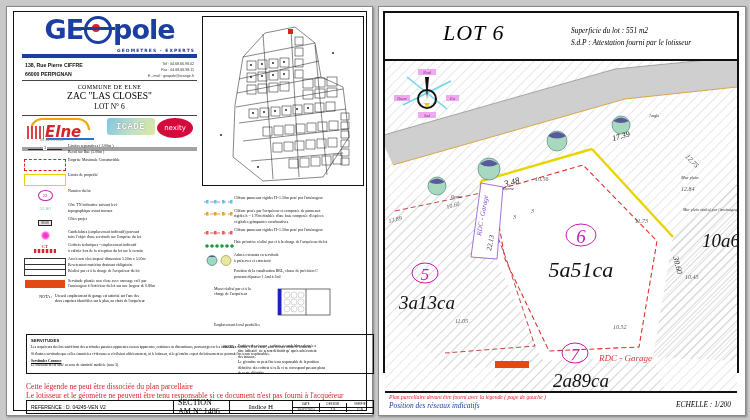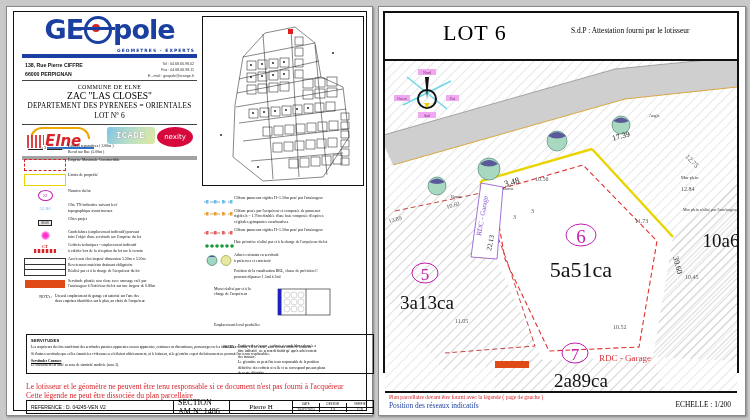--- a/index.html
+++ b/index.html
@@ -86,21 +86,21 @@
   .f-sec{font-size:8px;flex:1;justify-content:center;}
   .f-ind{font-size:7px;flex:0 0 54px;justify-content:center;}
   .f-tab{flex:0 0 80px;display:flex;padding:0;}
   .f-cell{flex:1;border-right:1px solid #111;display:flex;flex-direction:column;}
   .f-cell:last-child{border-right:none;}
   .f-cell .h{font-size:2.6px;text-align:center;border-bottom:1px solid #111;font-family:"Liberation Sans",sans-serif;letter-spacing:.2px;padding:.5px 0;}
   .f-cell .v{font-size:3.8px;text-align:center;flex:1;display:flex;align-items:center;justify-content:center;}
 
   
   .right-sheet{position:absolute;left:378px;top:6px;width:366px;height:408px;background:#fff;border:1px solid #8a8a8a;box-shadow:1px 1px 2px rgba(0,0,0,.35);}
-  .right-inner{position:absolute;left:4px;top:4px;width:356px;height:362px;border:2px solid #111;box-sizing:border-box;}
+  .right-inner{position:absolute;left:4px;top:4px;width:356px;height:362px;border:2px solid #111;box-sizing:border-box;font-style:italic;}
   .r-head{position:relative;height:46px;border-bottom:2px solid #111;}
   .lot-title{position:absolute;left:58px;top:7px;font-size:22px;letter-spacing:1px;}
   .sup{position:absolute;left:186px;top:12px;font-size:7.4px;line-height:1.65;}
   .r-plan{position:relative;height:330px;overflow:hidden;background:#fff;}
   .r-foot{position:relative;height:18px;border-top:2px solid #111;}
   .r-foot .l1{position:absolute;left:4px;top:1px;font-size:5.6px;color:#d8232a;}
   .r-foot .l2{position:absolute;left:4px;top:8px;font-size:7.4px;color:#1b3fa0;}
   .r-foot .sc{position:absolute;right:6px;top:7px;font-size:7.4px;}
   svg text{font-family:"Liberation Serif",serif;}
 </style>
@@ -127,21 +127,20 @@
           </div>
           <div class="a2">
             <div>Tel : 04.68.66.98.02</div>
             <div>Fax : 04.68.66.98.11</div>
             <div>E - mail : geopole@orange.fr</div>
           </div>
         </div>
         <div class="commune">
           <div class="c1">COMMUNE DE ELNE</div>
           <div class="c2">ZAC "LAS CLOSES"</div>
-          <div class="c3">DEPARTEMENT  DES  PYRENEES  =  ORIENTALES</div>
           <div class="c4">LOT  N° 6</div>
         </div>
         <div class="logos">
           <div class="elne">
             <div class="elne-arc"></div>
               <div class="elne-bld"></div>
             <div class="elne-t">Elne</div>
             <div class="elne-u"></div>
             <div class="elne-s">ville d'art et d'histoire</div>
           </div>
@@ -447,28 +446,28 @@
         <div class="nl">NOTA :</div>
         <div class="nt" style="white-space:pre-line">Position des réseaux , coffrets et candelabres donnée a
 titre indicatif , ne seront définitif qu' après achèvement
 des travaux .
 Le géomètre ne peut être tenu responsable de la position
 définitive des coffrets si celle ci ne correspond pas aux plans
 de vente définitifs .</div>
       </div>
 
       <div class="redwarn">
+        <div>Cette légende ne peut être dissociée du plan parcellaire</div>
         <div>Le lotisseur et le géomètre ne peuvent être tenu responsable si ce document n'est pas fourni à l'acquéreur</div>
-        <div>Cette légende ne peut être dissociée du plan parcellaire</div>
       </div>
 
       <div class="footer">
         <div class="fc f-ref">REFERENCE : D.  04245-VEN  V2</div>
         <div class="fc f-sec">SECTION  AM    N° 1486</div>
-        <div class="fc f-ind">Pierre H</div>
+        <div class="fc f-ind">Indice H</div>
         <div class="fc f-tab">
           <div class="f-cell">
             <div class="h">DATE</div>
             <div class="v">20/03/2024</div>
           </div>
           <div class="f-cell">
             <div class="h">DESSINE</div>
             <div class="v">J.S</div>
           </div>
           <div class="f-cell">
@@ -480,20 +479,21 @@
 
     </div>
   </div>
 
   <div class="right-sheet">
     <div class="right-inner">
 
       <div class="r-head">
         <div class="lot-title">LOT   6</div>
         <div class="sup">
+          <div>Superficie  du lot : 551 m2</div>
           <div>S.d.P : Attestation fourni par le lotisseur</div>
         </div>
       </div>
 
       <div class="r-plan">
         <svg width="352" height="330" viewBox="0 0 352 330">
           <defs>
             <pattern id="hatch" width="7" height="7" patternUnits="userSpaceOnUse" patternTransform="rotate(45)">
               <line x1="0" y1="0" x2="0" y2="7" stroke="#b9b9b9" stroke-width="0.7"></line>
             </pattern>

